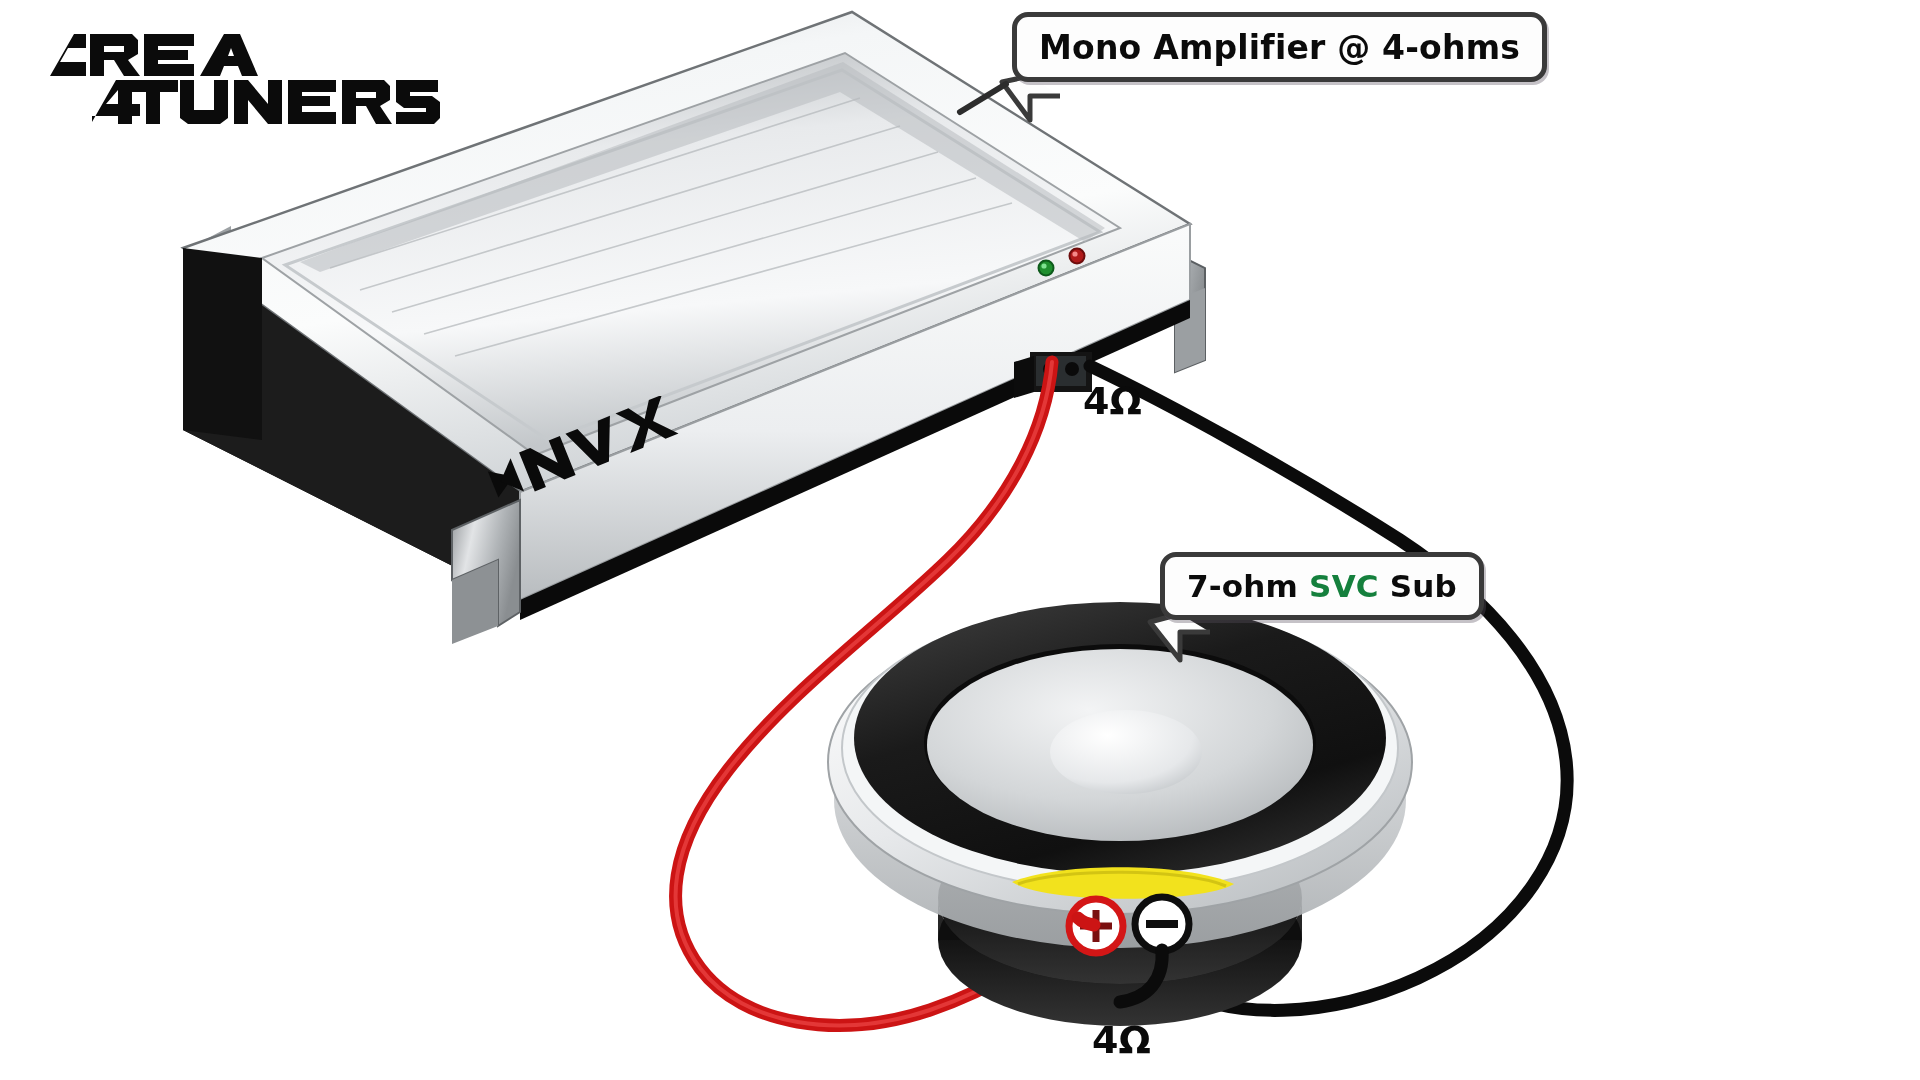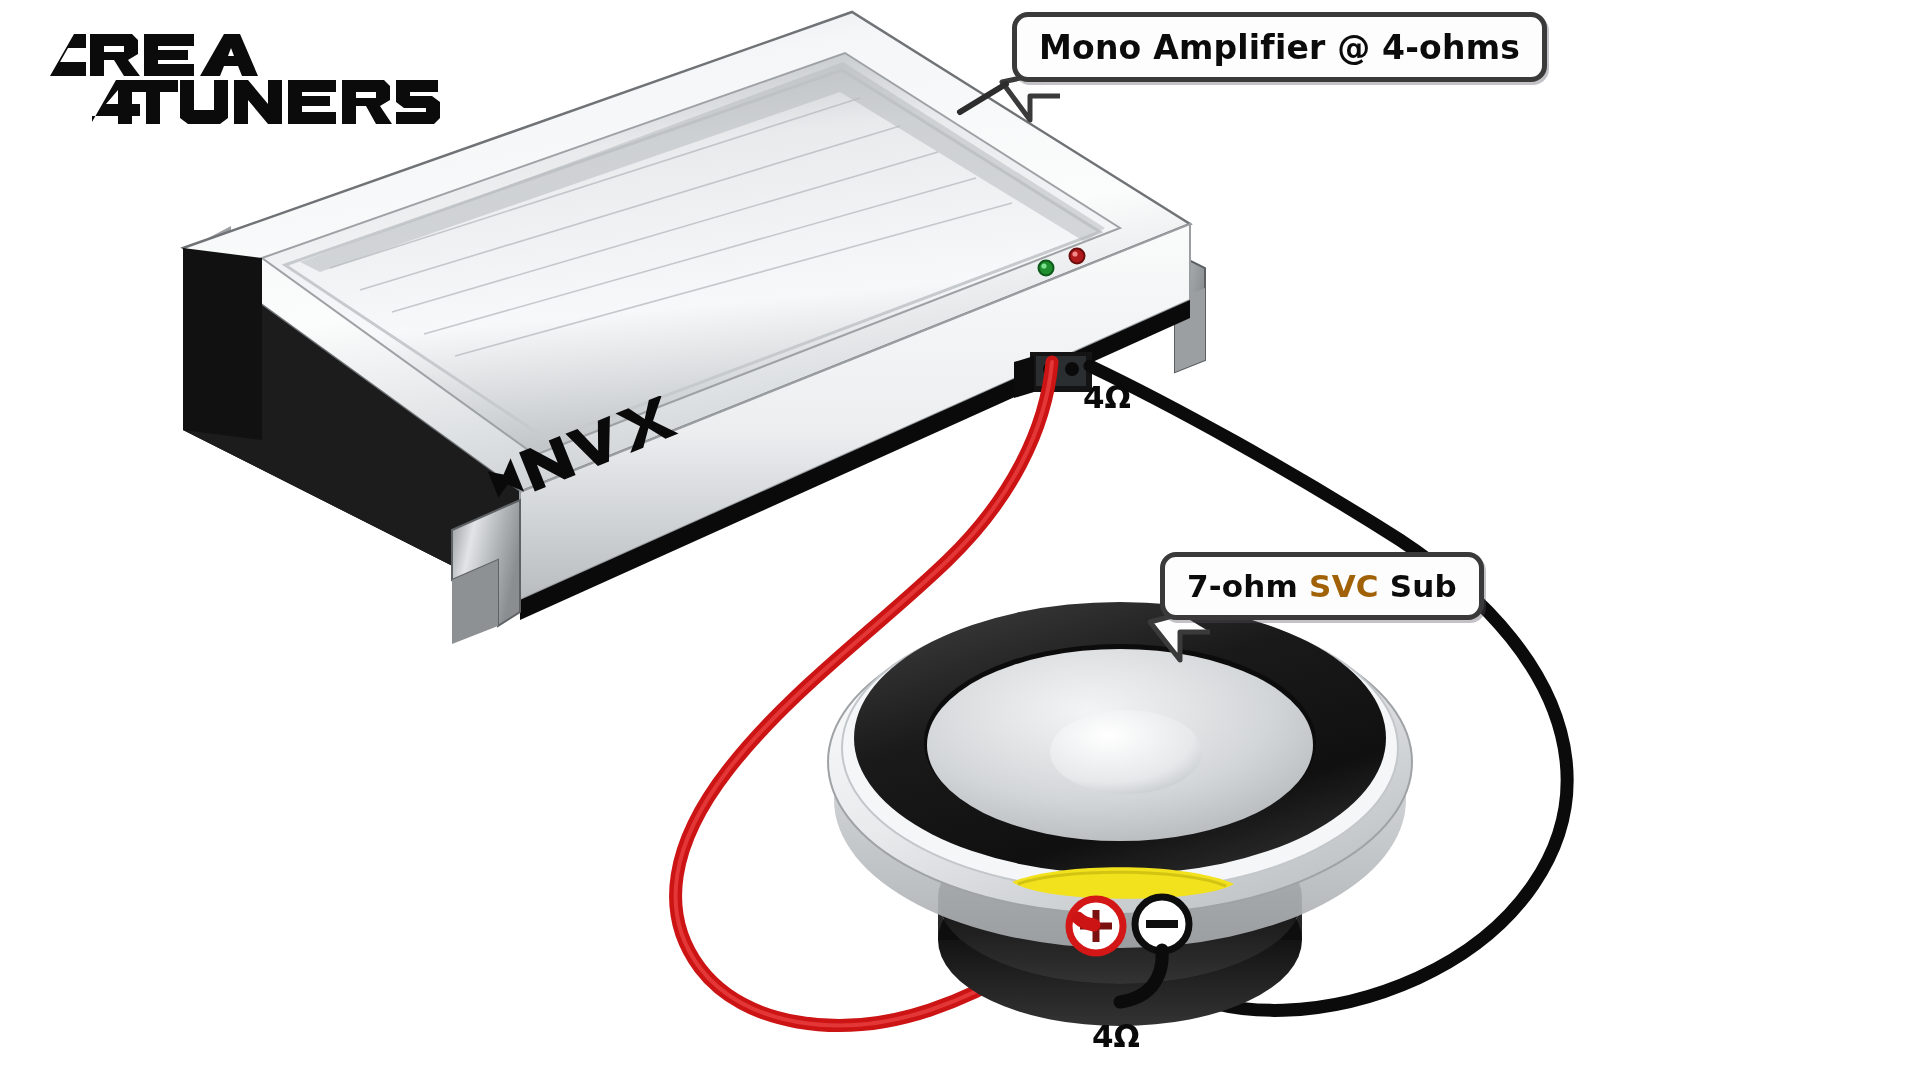--- a/index.html
+++ b/index.html
@@ -26,28 +26,28 @@
   .callout .txt{
     font-family:"DejaVu Sans",sans-serif;
     font-weight:bold;
     color:#0b0b0b;
     letter-spacing:.2px;
   }
   #callout-amp{left:1012px;top:12px;height:70px;}
   #callout-amp .txt{font-size:33px;}
   #callout-sub{left:1160px;top:552px;height:68px;}
   #callout-sub .txt{font-size:31px;}
-  .hl-green{color:#a16207;}
+  .hl-green{color:#15803d;}
 
   
   .ohm{
     position:absolute;
     font-family:"DejaVu Sans",sans-serif;
     font-weight:bold;
-    font-size:31px;
+    font-size:38px;
     color:#0a0a0a;
     letter-spacing:0px;
   }
   #ohm-amp{left:1083px;top:379px;}
   #ohm-sub{left:1092px;top:1018px;}
 
   
   .sr{position:absolute;width:1px;height:1px;overflow:hidden;clip:rect(0,0,0,0);}
 </style>
 </head>

